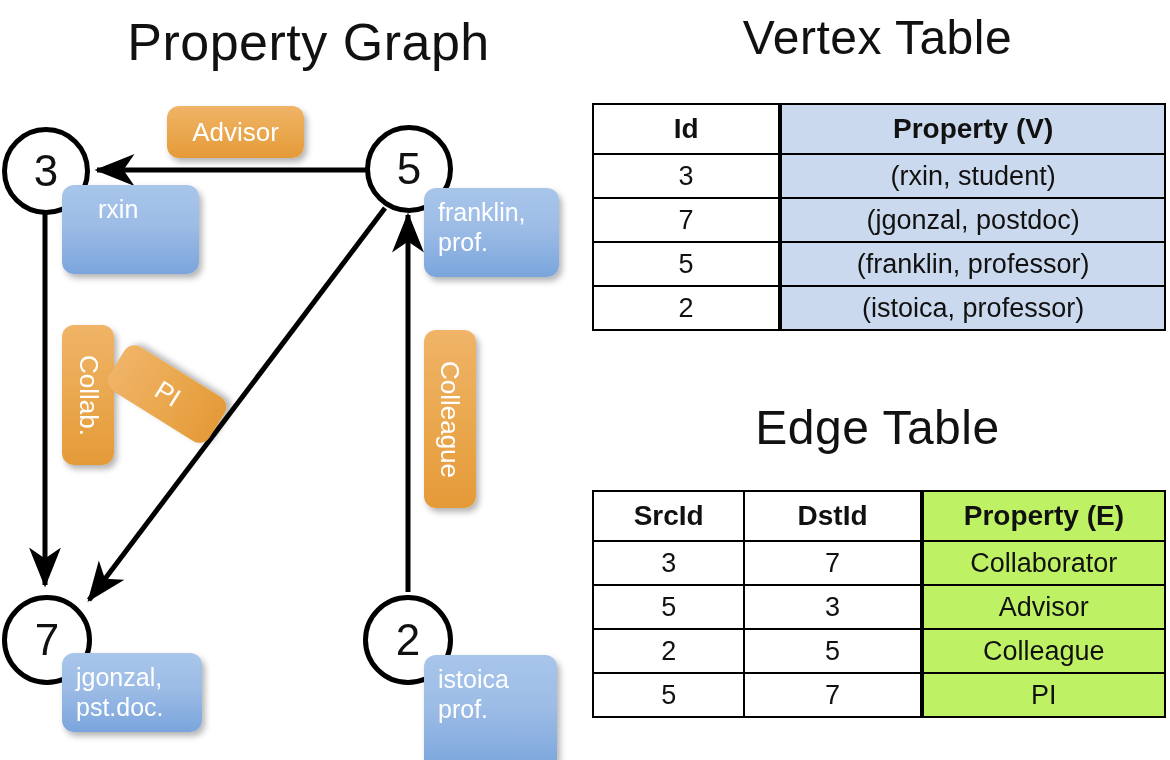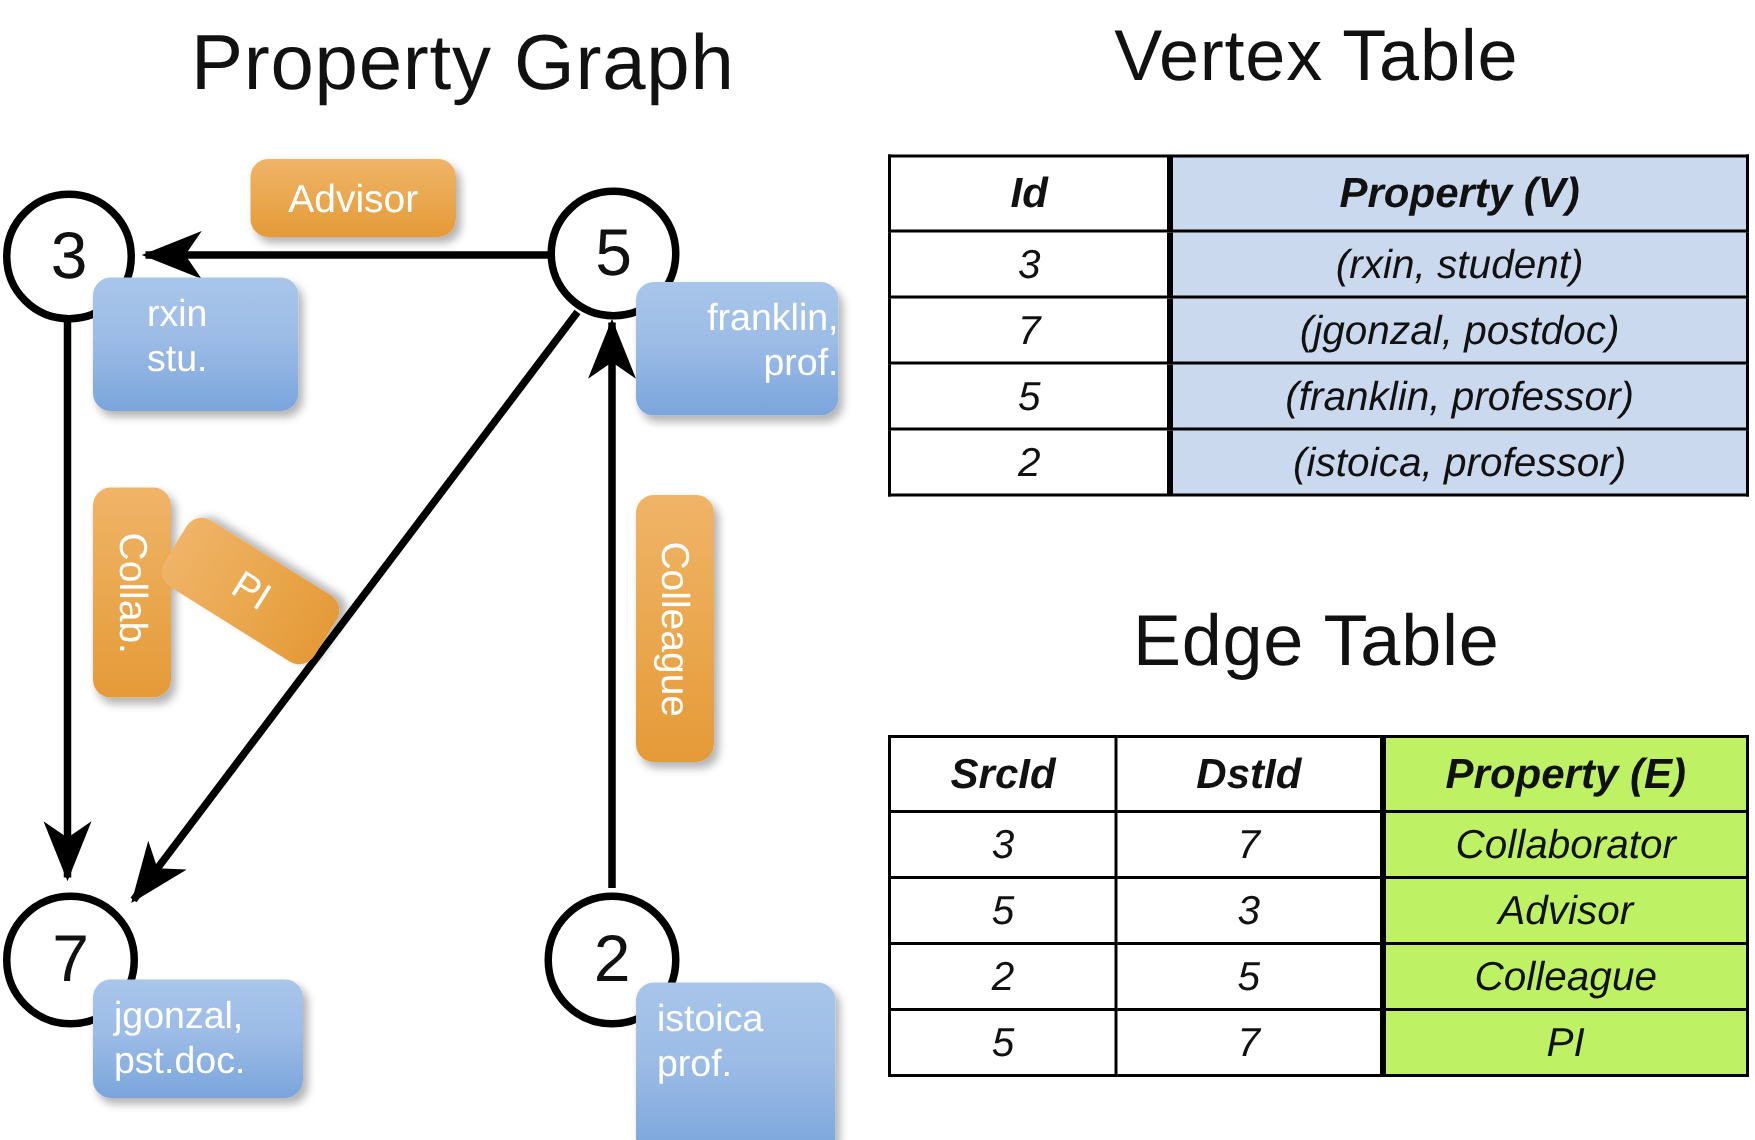--- a/index.html
+++ b/index.html
@@ -120,21 +120,20 @@
     display: block;
     transform: rotate(90deg);
   }
 
   
   .data-table {
     position: absolute;
     border-collapse: collapse;
     font-family: "Liberation Sans", sans-serif;
     background: #ffffff;
-    font-style: italic;
   }
   .data-table td, .data-table th {
     border: 2px solid #000000;
     text-align: center;
     font-weight: 300;
     font-size: 27px;
     color: #111111;
     padding: 0;
     height: 44px;
     box-sizing: border-box;
@@ -192,24 +191,23 @@
   </div>
   <div class="vertex-node" id="node-7" style="left:2px; top:595px; width:90px; height:90px;">
     <span>7</span>
   </div>
   <div class="vertex-node" id="node-2" style="left:363px; top:595px; width:90px; height:90px;">
     <span>2</span>
   </div>
 
   <div class="prop-box" id="prop-box-rxin" style="left:62px; top:185px; width:137px; height:89px;padding-left:36px;">
     <span class="line">rxin</span>
-    <span class="line">stu.</span>
-  </div>
-
-  <div class="prop-box" id="prop-box-franklin" style="left:424px; top:188px; width:135px; height:89px;text-align:right;">
+  </div>
+
+  <div class="prop-box" id="prop-box-franklin" style="left:424px; top:188px; width:135px; height:89px;">
     <span class="line">franklin,</span>
     <span class="line">prof.</span>
   </div>
 
   <div class="prop-box" id="prop-box-jgonzal" style="left:62px; top:653px; width:140px; height:79px;">
     <span class="line">jgonzal,</span>
     <span class="line">pst.doc.</span>
   </div>
 
   <div class="prop-box" id="prop-box-istoica" style="left:424px; top:655px; width:133px; height:115px;">

